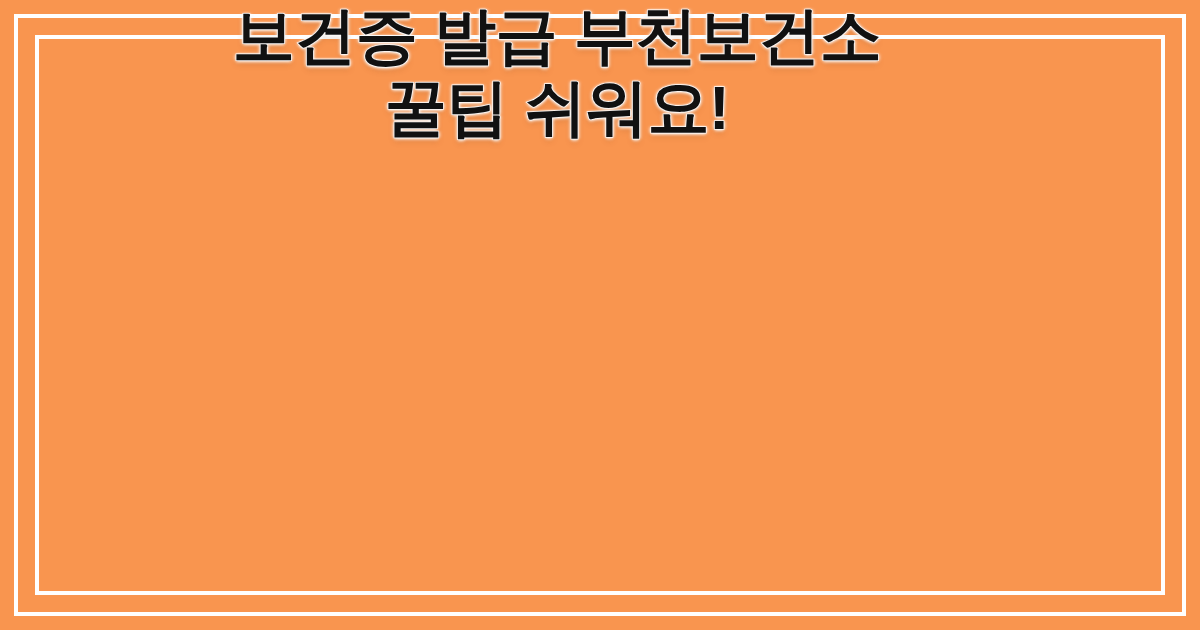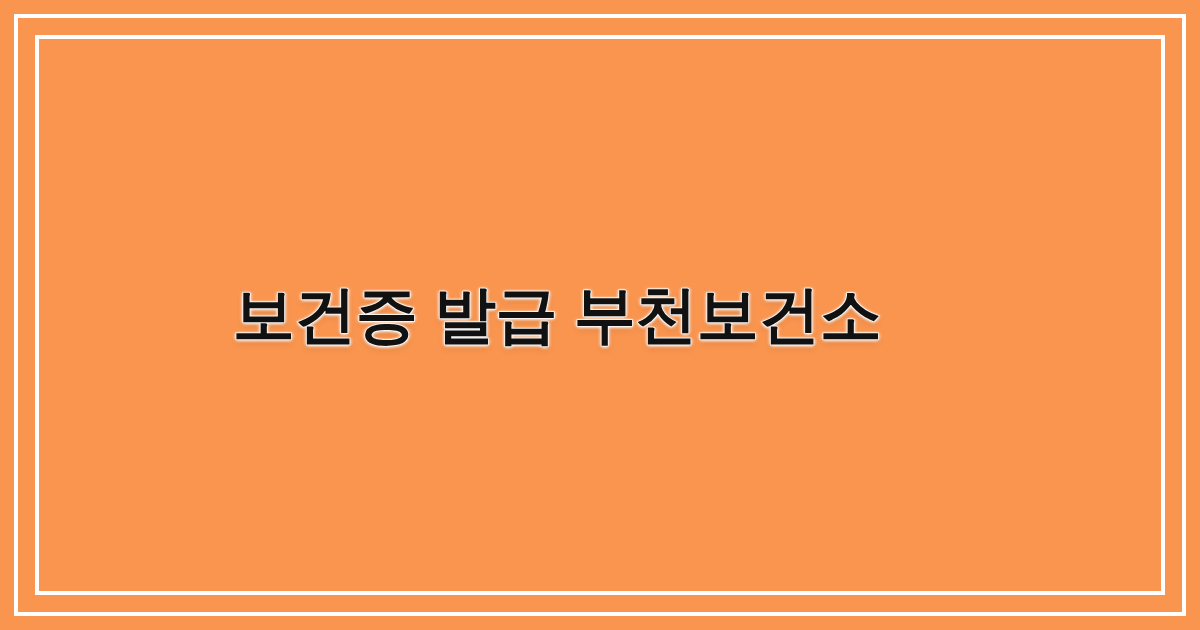--- a/index.html
+++ b/index.html
@@ -52,21 +52,20 @@
   
   .title-wrap {
     position: absolute;
     top: 0;
     left: 0;
     width: 1114px;
     height: 630px;
     display: flex;
     flex-direction: column;
     align-items: center;
-    justify-content: center;
     padding: 0 76px;
   }
 
   .title {
     text-align: center;
     font-size: 62px;
     line-height: 1.16;
     font-weight: 700;
     color: #111111;
     letter-spacing: -0.5px;
@@ -89,16 +88,17 @@
 <body>
 
 <div class="thumbnail">
 
   <div class="frame-outer"></div>
   <div class="frame-inner"></div>
 
   <div class="title-wrap">
     <h1 class="title">
       <span class="title-line">보건증 발급 부천보건소</span>
+      <span class="title-line">꿀팁 쉬워요!</span>
     </h1>
   </div>
 
 </div>
 
 </body></html>

